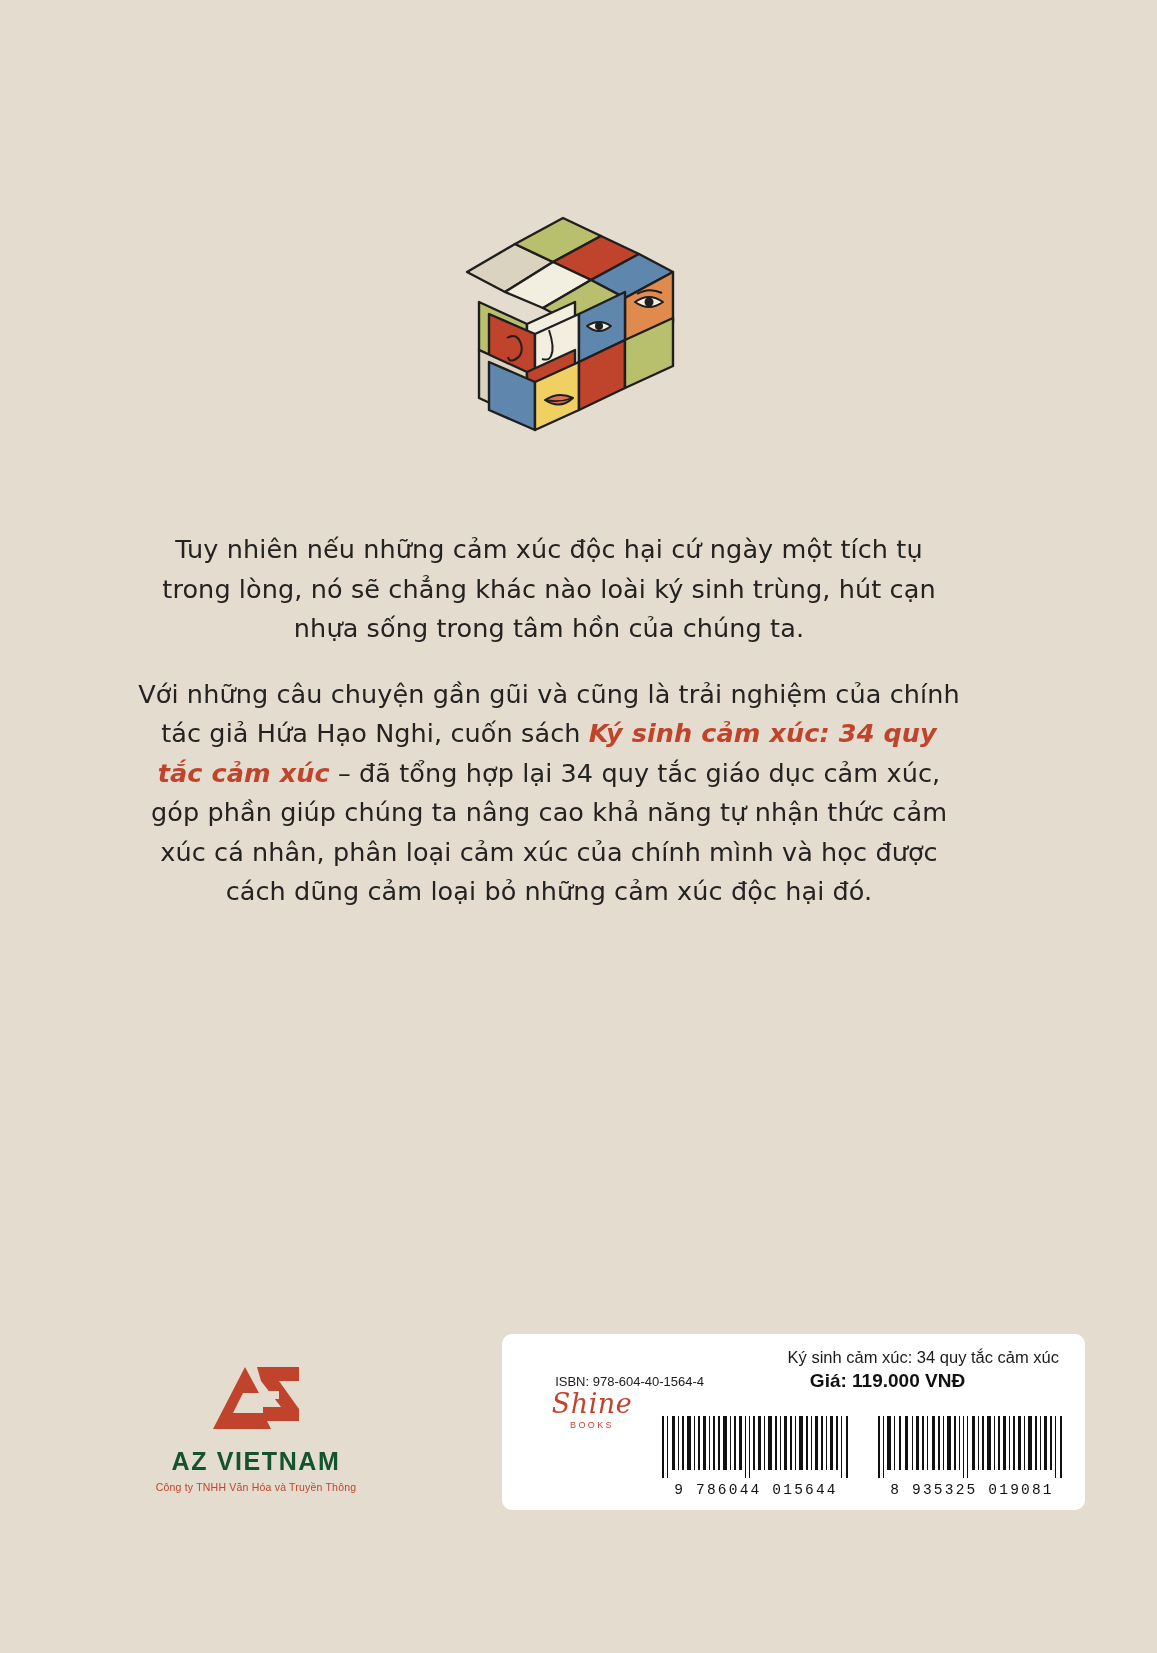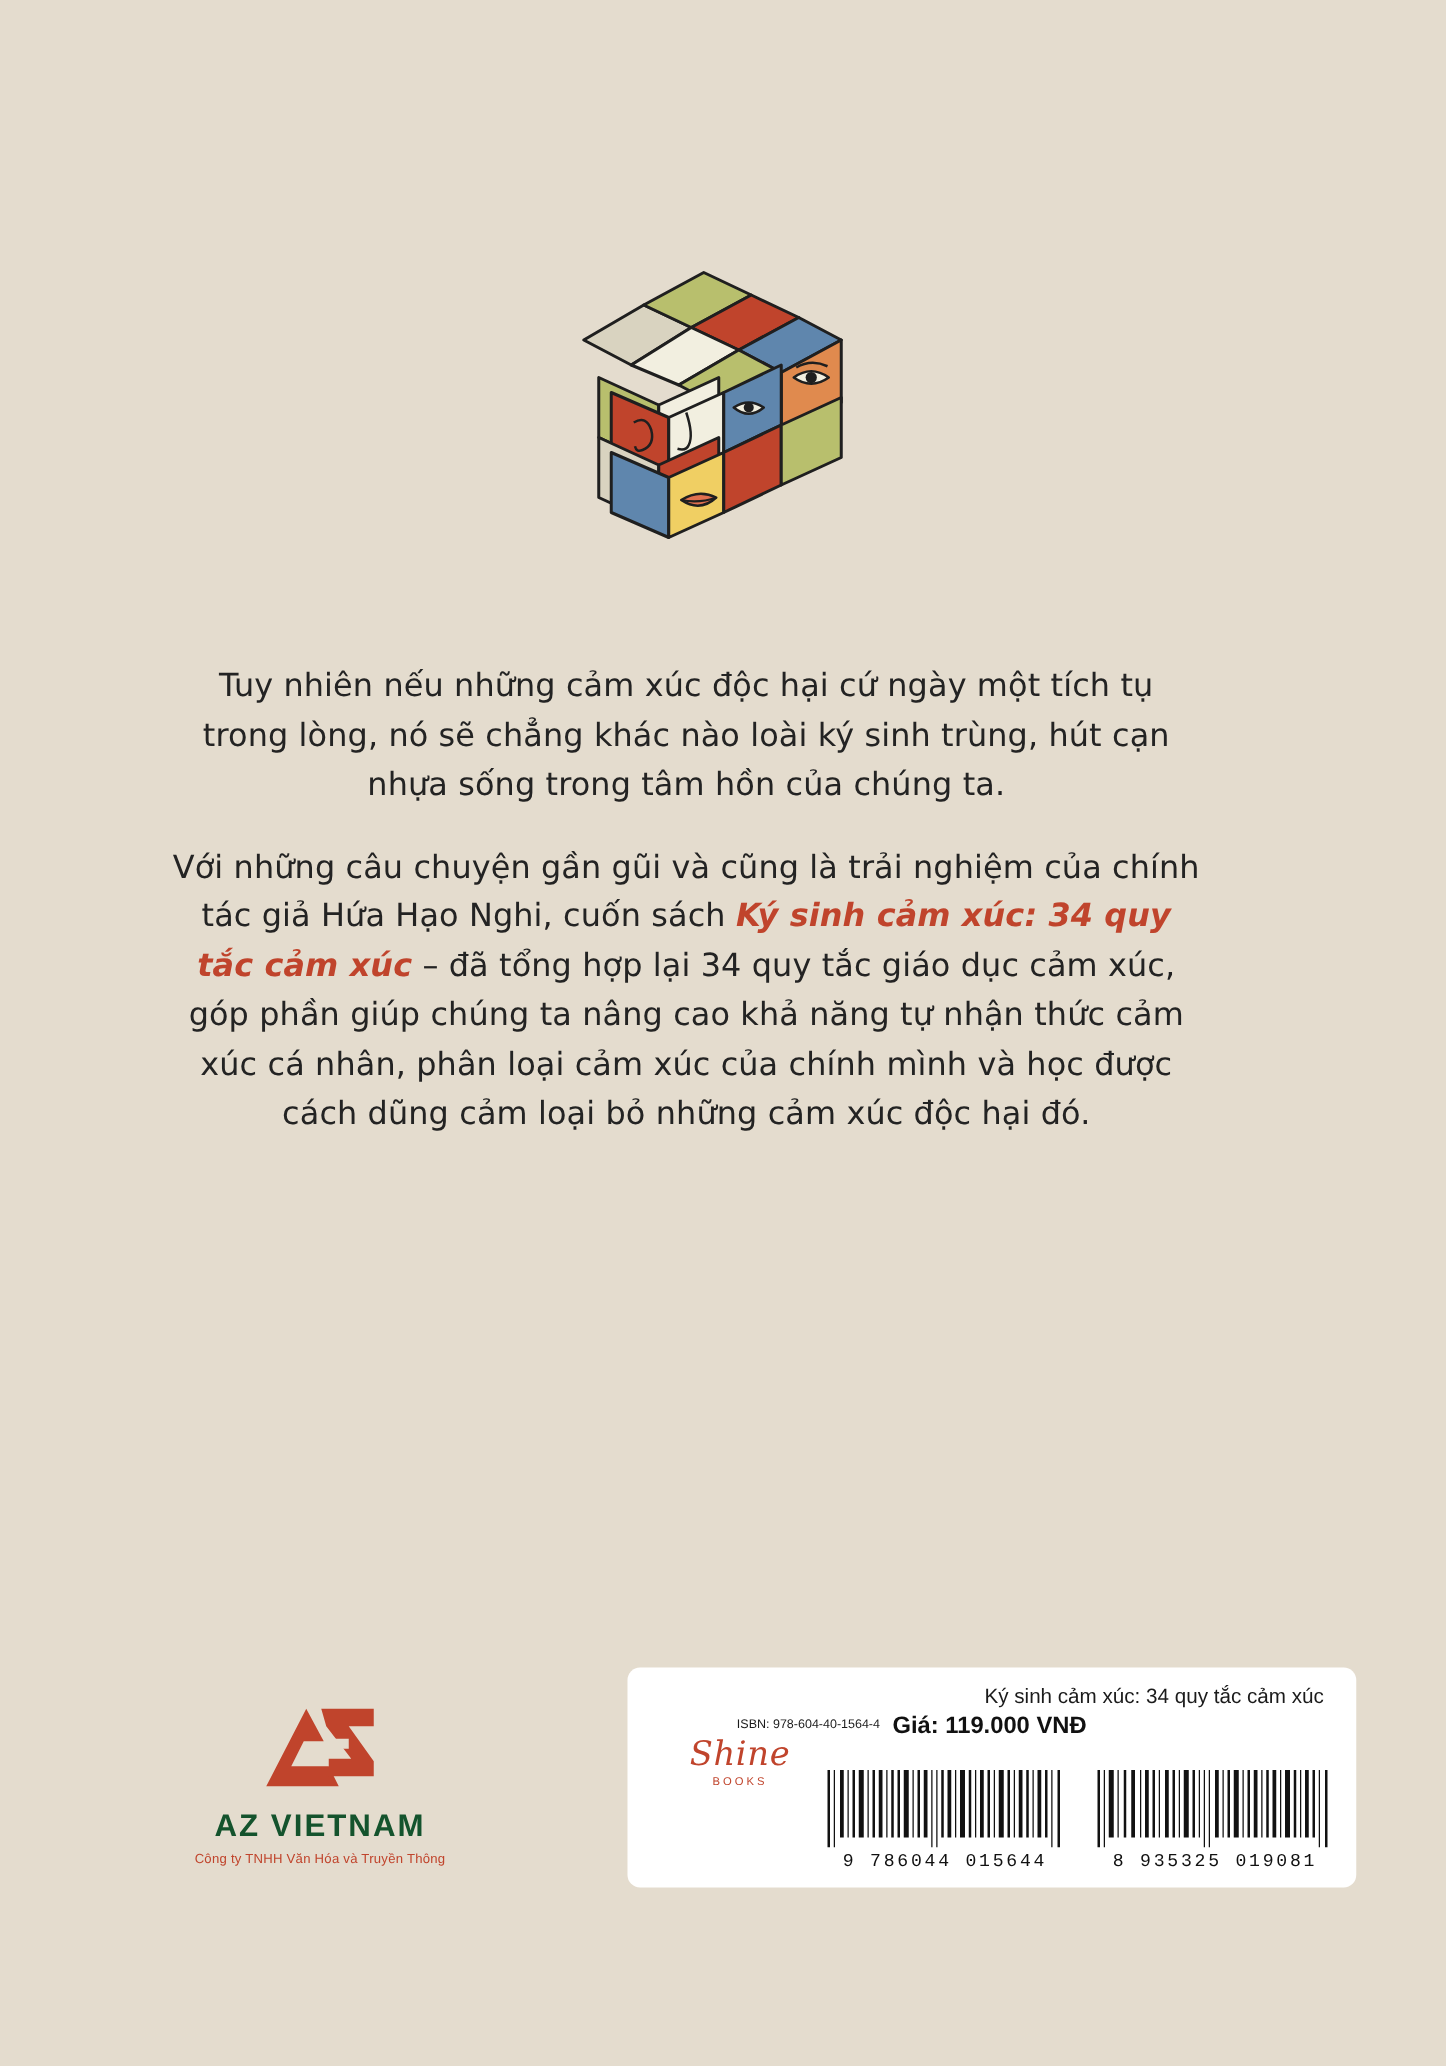--- a/index.html
+++ b/index.html
@@ -107,28 +107,28 @@
     display: flex;
     align-items: flex-start;
     margin-top: 3px;
   }
   .bp-left-col {
     width: 190px;
     padding-top: 4px;
   }
   .bp-isbn {
     font-family: "Liberation Sans", sans-serif;
-    font-size: 10px;
+    font-size: 13px;
     color: #1b1b1b;
     text-align: right;
     padding-right: 10px;
   }
   .bp-mid {
     flex: 1;
-    text-align: left;
+    text-align: center;
     padding-right: 4px;
   }
   .bp-price {
     font-family: "Liberation Sans", sans-serif;
     font-size: 19px;
     font-weight: bold;
     color: #111;
   }
   .shine-logo {
     position: absolute;

